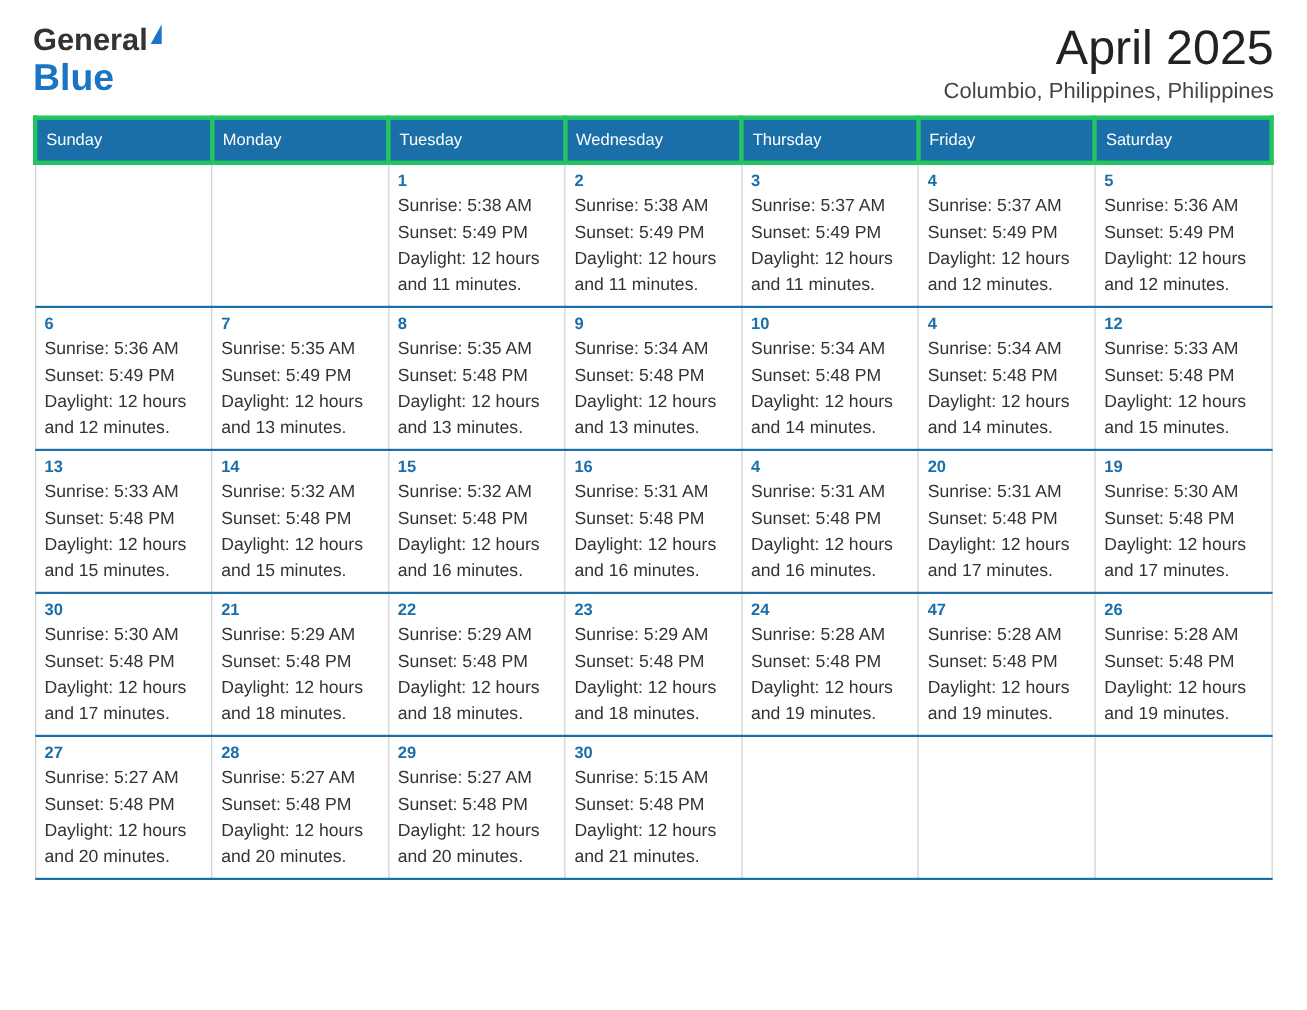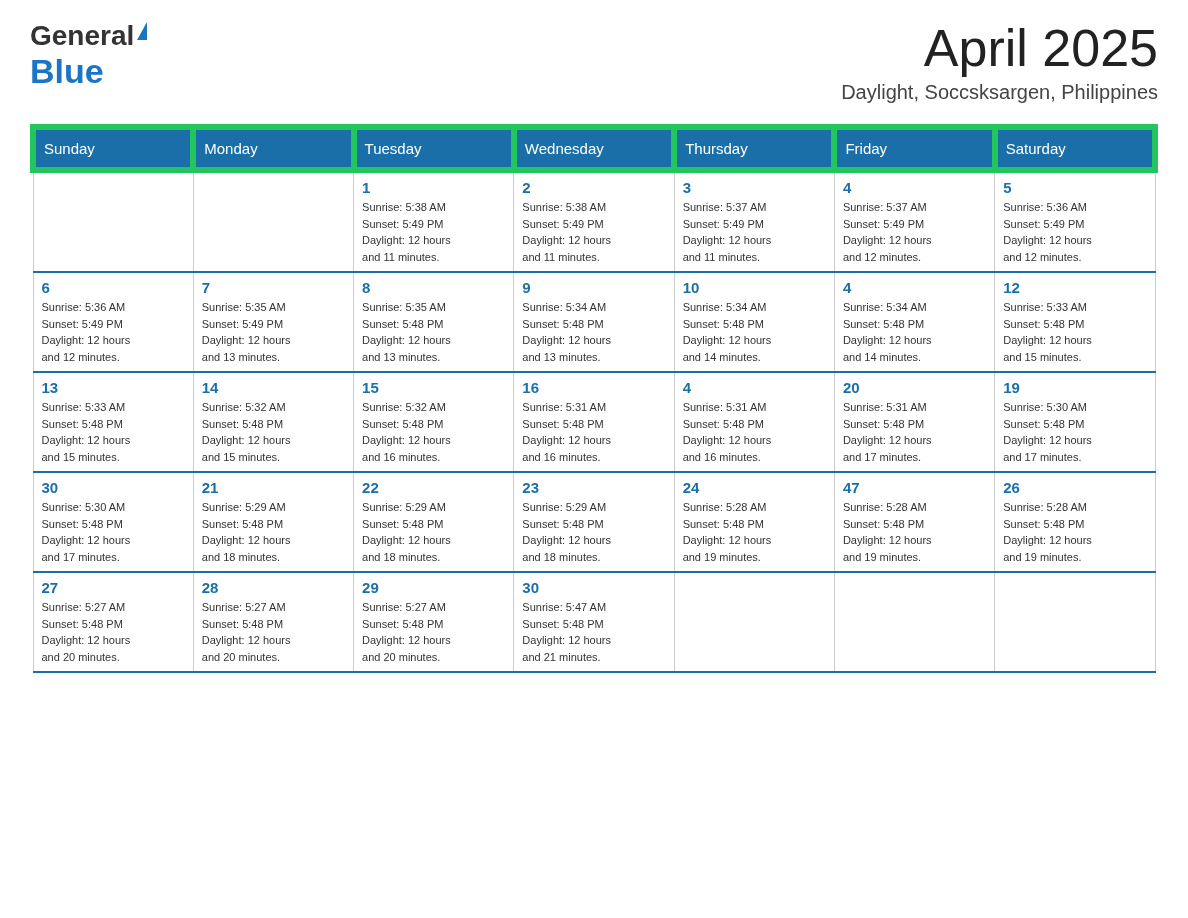--- a/index.html
+++ b/index.html
@@ -7,21 +7,21 @@
       font-family: Arial, sans-serif;
       background: #fff;
       width: 1188px;
       min-height: 918px;
       padding: 20px 30px;
     }
     .header {
       display: flex;
       justify-content: space-between;
       align-items: flex-start;
-      margin-bottom: 20px;
+      margin-bottom: 10px;
       gap: 42px;
     }
     .logo-text-general {
       font-size: 28px;
       font-weight: bold;
       color: #333;
     }
     .logo-text-blue {
       font-size: 34px;
       font-weight: bold;
@@ -36,21 +36,21 @@
       align-items: center;
     }
     .logo-line2 {
       display: flex;
       align-items: center;
     }
     .title-section {
       text-align: right;
     }
     .main-title {
-      font-size: 52px;
+      font-size: 44px;
       font-weight: normal;
       color: #222;
       line-height: 1.1;
     }
     .subtitle {
       font-size: 20px;
       color: #444;
       margin-top: 4px;
     }
     .calendar {
@@ -58,41 +58,41 @@
       border-collapse: collapse;
       margin-top: 8px;
     }
     .calendar th {
       background-color: #1a6fa8;
       color: #fff;
       padding: 10px 8px;
       text-align: left;
       font-size: 15px;
       font-weight: normal;
-      border: 6px solid #22c55e;
+      border: 4px solid #22c55e;
     }
     .calendar td {
       vertical-align: top;
       border: 1px solid #ccc;
       padding: 6px 8px;
       width: calc(100% / 7);
       min-height: 100px;
       font-size: 12.5px;
       color: #222;
     }
     .day-number {
       font-size: 15px;
       font-weight: bold;
       color: #1a6fa8;
       display: block;
       margin-bottom: 3px;
     }
     .day-info {
       color: #333;
-      font-size: 11px;
+      font-size: 16px;
       line-height: 1.5;
     }
     .empty-cell {
       background: #fff;
     }
     tr {
       border-bottom: 2px solid #1a6fa8;
     }
     .logo-triangle {
       display: inline-block;
@@ -113,21 +113,21 @@
     <div class="logo-line1">
       <span class="logo-text-general">General</span>
       <span class="logo-triangle"></span>
     </div>
     <div class="logo-line2">
       <span class="logo-text-blue">Blue</span>
     </div>
   </div>
   <div class="title-section">
     <div class="main-title">April 2025</div>
-    <div class="subtitle">Daylight, Soccsksargen, Philippines</div>
+    <div class="subtitle">Columbio, Philippines, Philippines</div>
   </div>
 </div>
 
 <table class="calendar">
   <thead>
     <tr>
     <th>Sunday</th>
         <th>Monday</th>
         <th>Tuesday</th>
         <th>Wednesday</th>
@@ -346,21 +346,21 @@
         </td>
         <td>
           <span class="day-number">29</span>
           <div class="day-info" style="white-space: pre-line;">Sunrise: 5:27 AM
 Sunset: 5:48 PM
 Daylight: 12 hours
 and 20 minutes.</div>
         </td>
         <td>
           <span class="day-number">30</span>
-          <div class="day-info" style="white-space: pre-line;">Sunrise: 5:47 AM
+          <div class="day-info" style="white-space: pre-line;">Sunrise: 5:15 AM
 Sunset: 5:48 PM
 Daylight: 12 hours
 and 21 minutes.</div>
         </td>
         <td class="empty-cell"></td>
         <td class="empty-cell"></td>
         <td class="empty-cell"></td>
       </tr>
     </tbody>
 </table>

